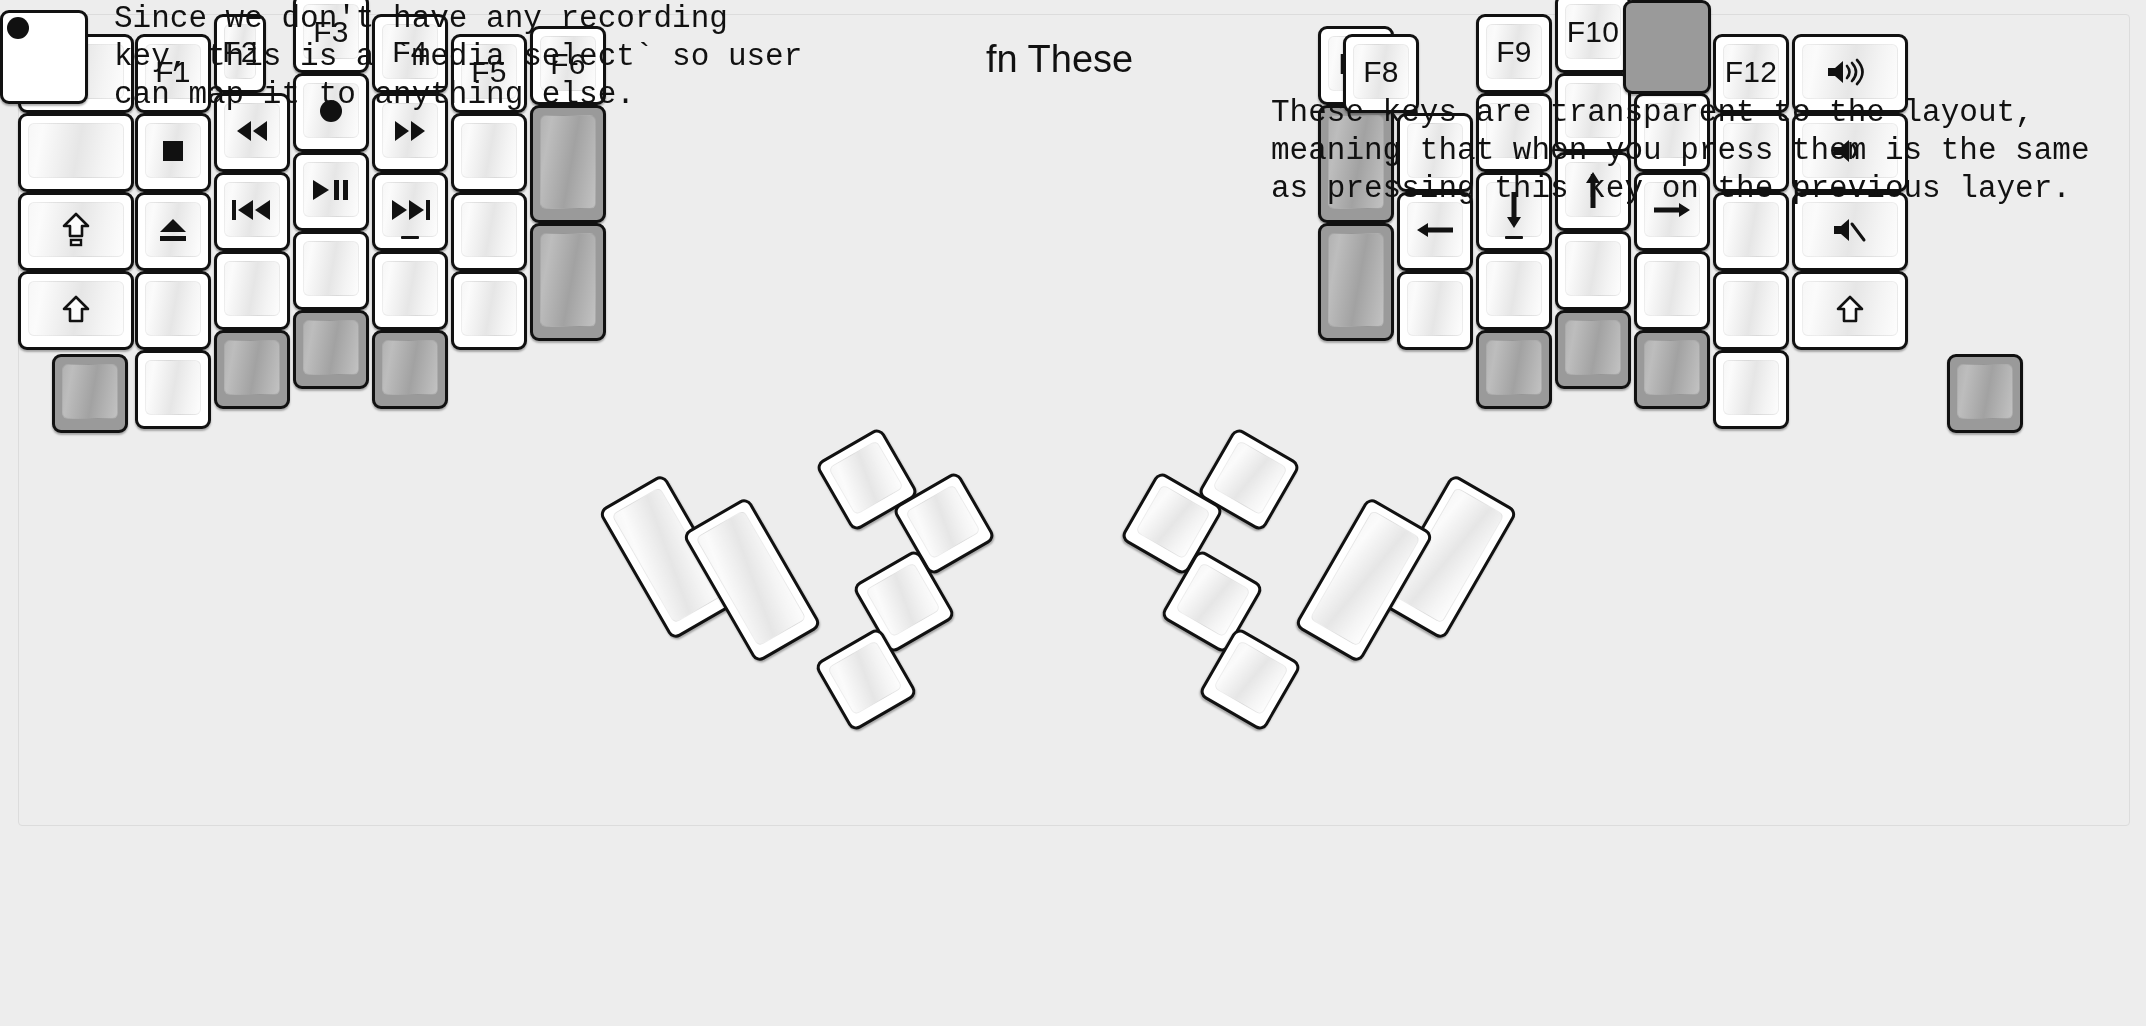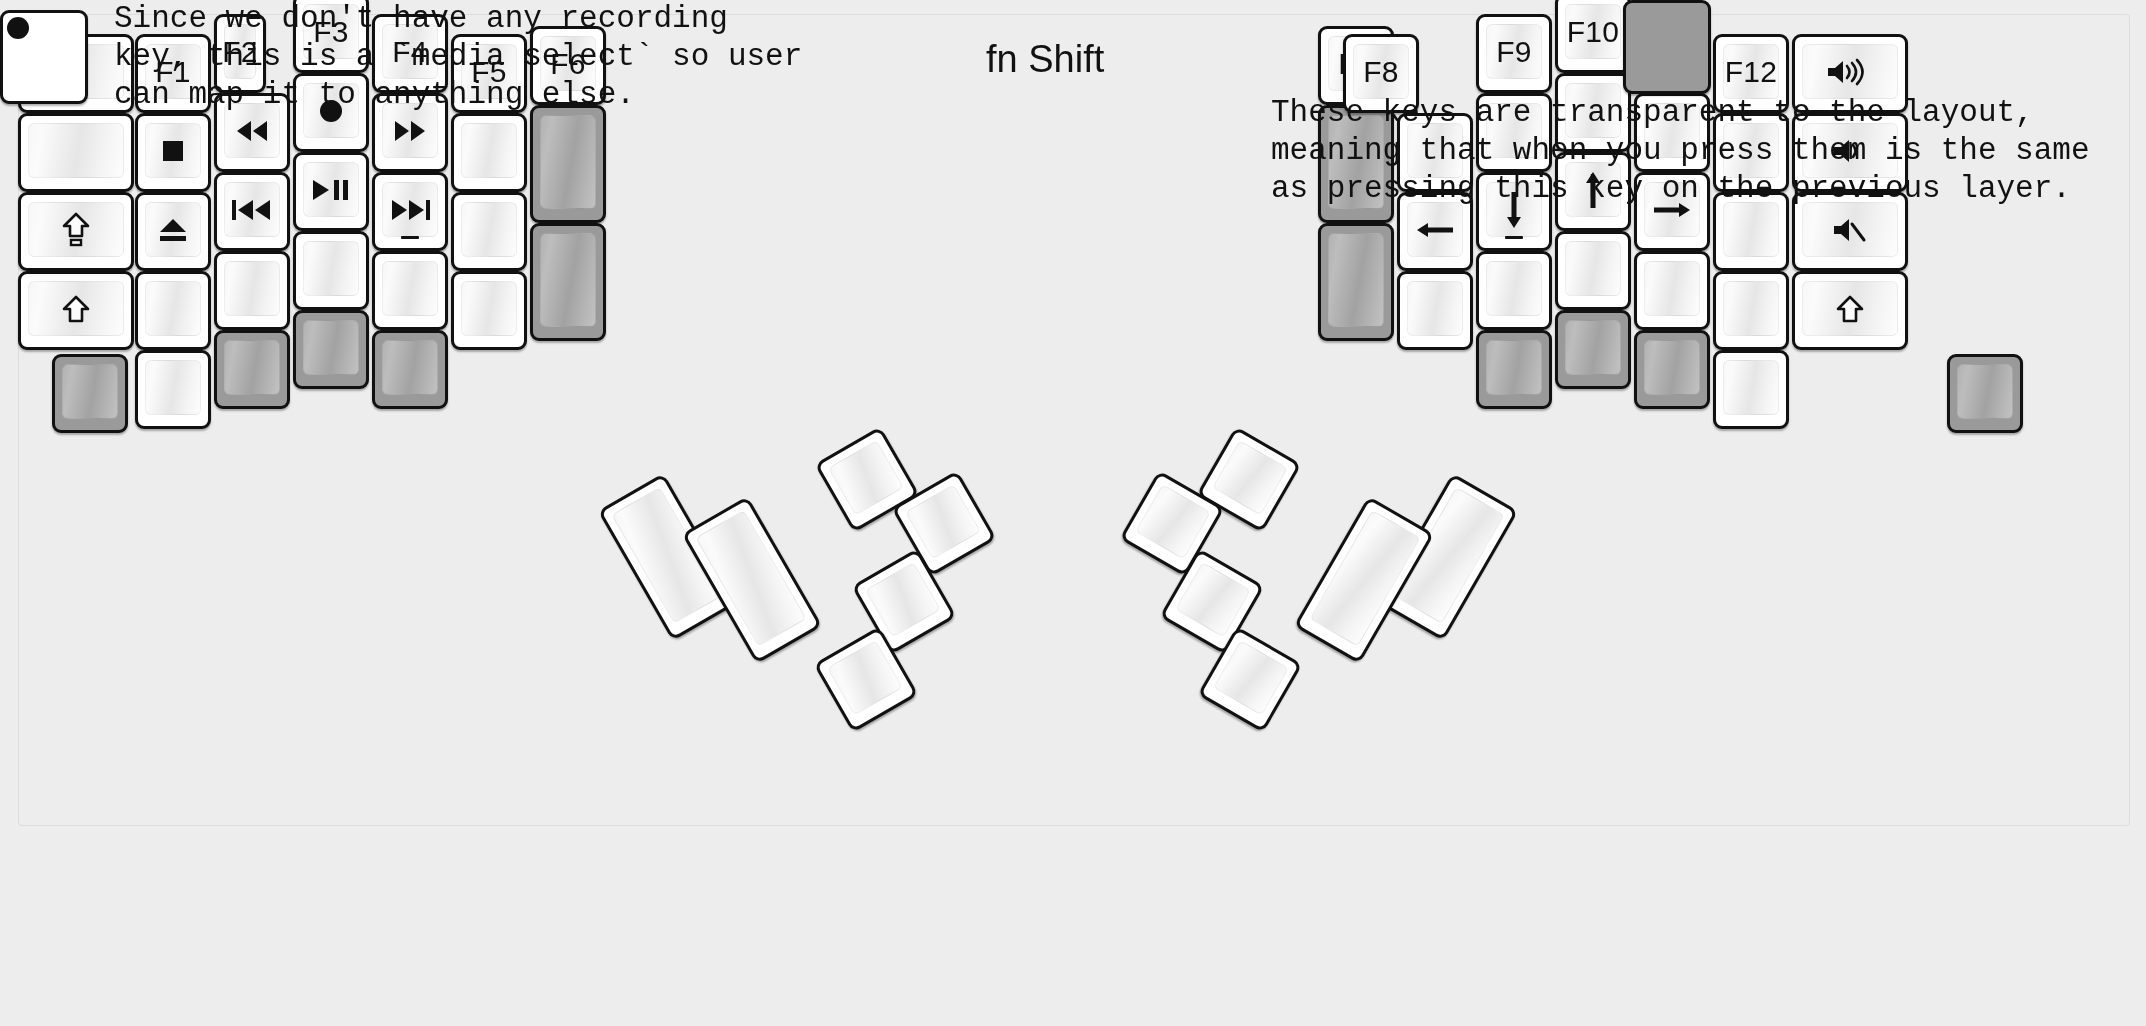--- a/index.html
+++ b/index.html
@@ -92,21 +92,21 @@
     white-space:pre-line;
   }
 </style>
 </head>
 <body>
 
 <div id="root">
 
   <div class="panel" id="board"></div>
 
-  <div id="title">fn Shift</div>
+  <div id="title">fn These</div>
 
   <div id="keys">
       <div class="key" style="left: 18px; top: 34px; width: 116px; height: 79px;">
         <div class="inner"></div>
       </div>
       <div class="key" style="left: 18px; top: 113px; width: 116px; height: 79px;">
         <div class="inner"></div>
       </div>
       <div class="key" style="left: 18px; top: 192px; width: 116px; height: 79px;">
         <div class="inner">

